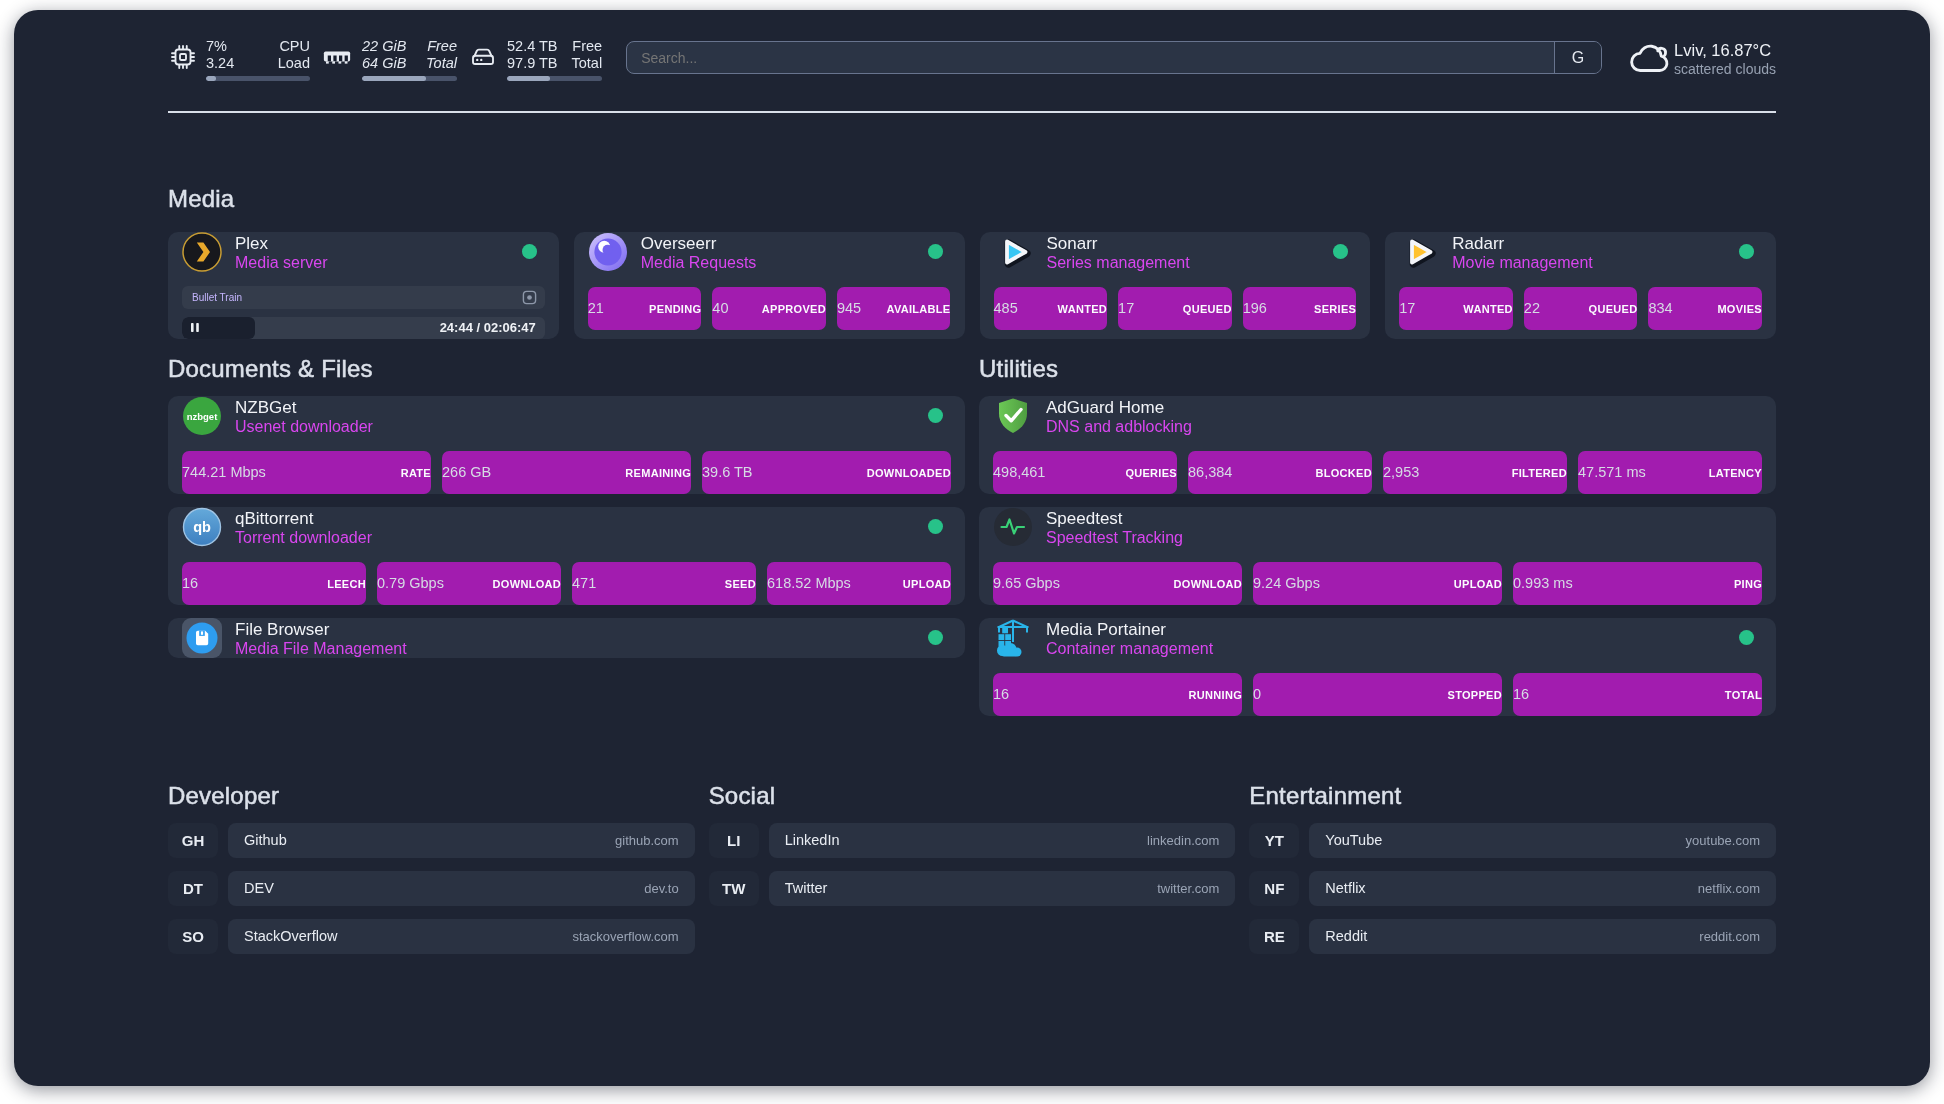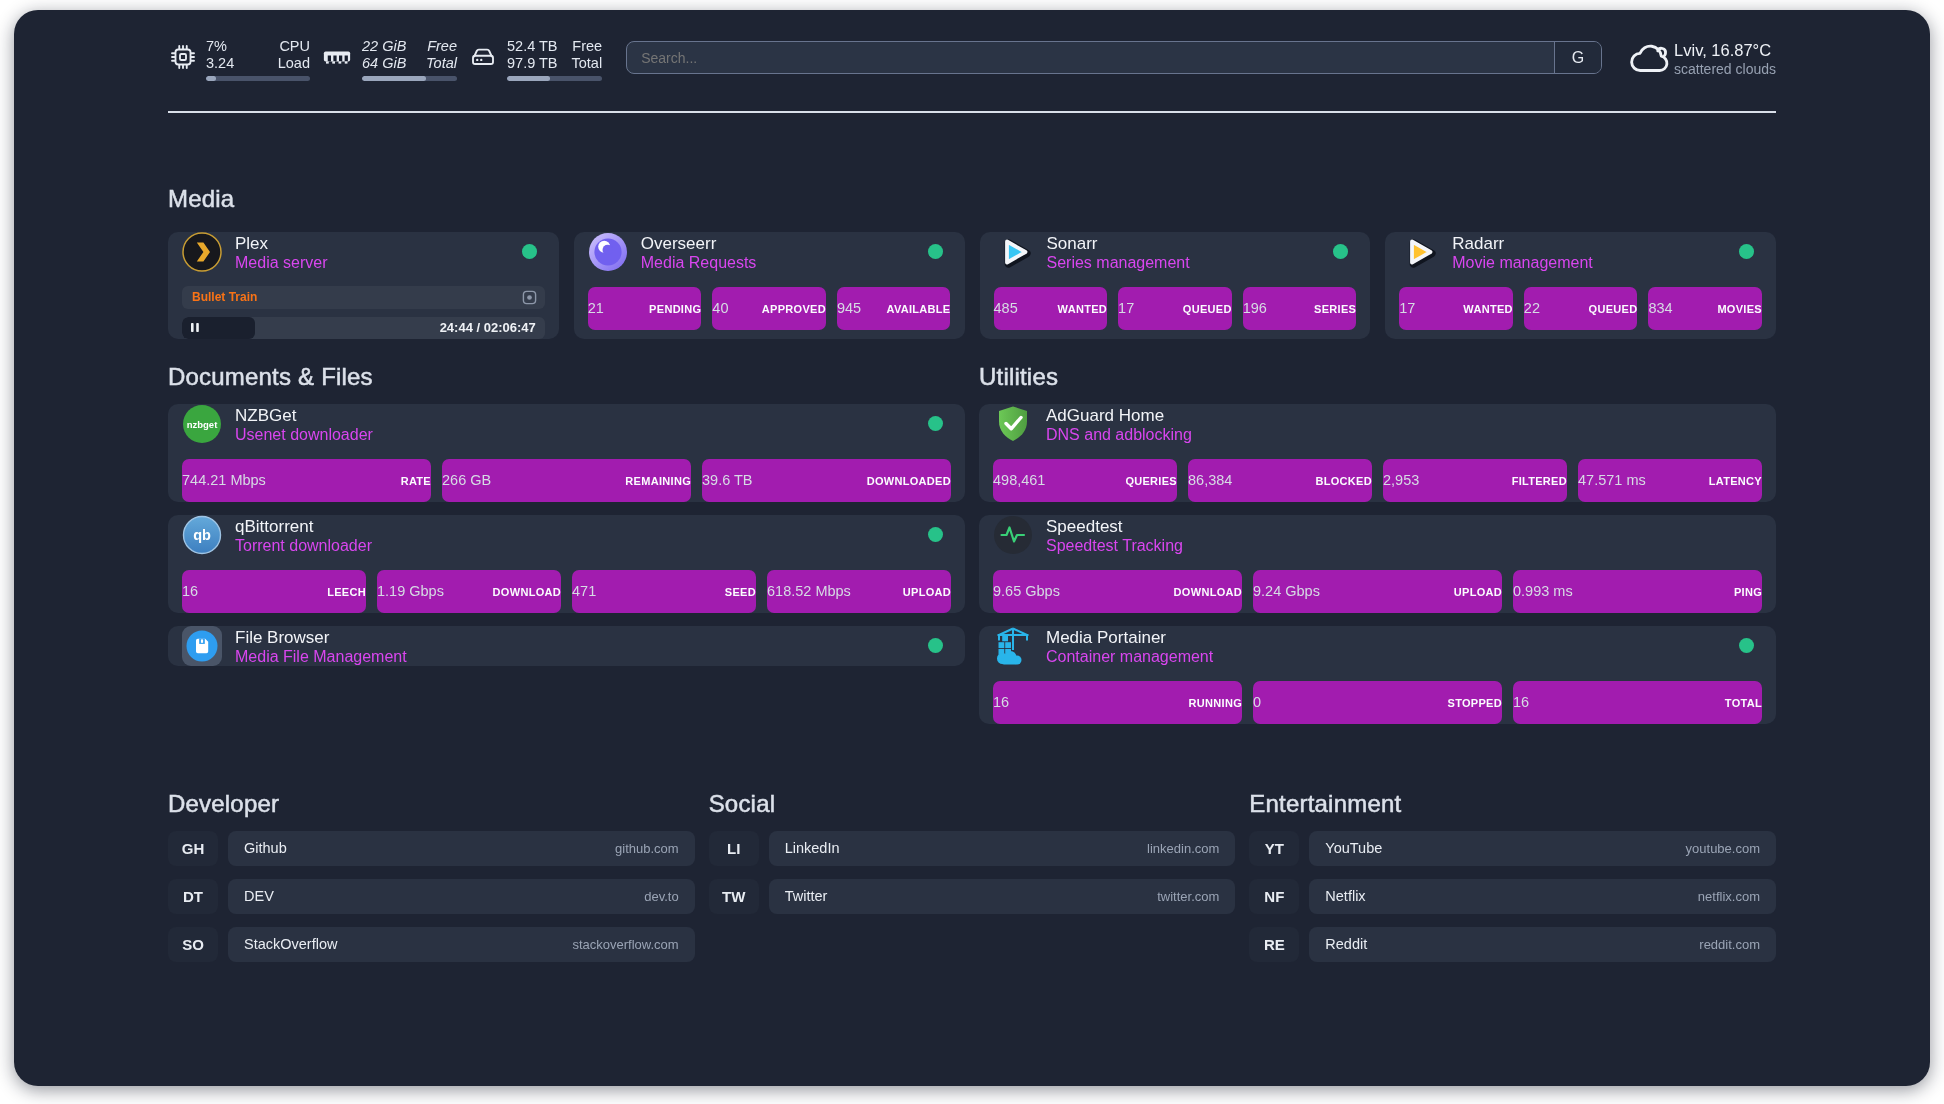--- a/index.html
+++ b/index.html
@@ -42,28 +42,28 @@
   .svc-text .name { font-size:17px; font-weight:500; color:#f2f4f8; line-height:21px; }
   .svc-text .desc { font-size:16px; color:#d946ef; line-height:17px; }
   .dot { width:15px; height:15px; border-radius:50%; background:#27c289; margin-left:auto; margin-right:8px; }
   .stats { display:flex; gap:11px; margin-top:15px; }
   .stat { flex:1; height:43px; background:#a21caf; border-radius:7px; display:flex; flex-direction:row; align-items:center; justify-content:space-between; }
   .stat .v { font-size:14.5px; color:#d6dbe4; line-height:17px; }
   .stat .l { font-size:11px; font-weight:700; color:#fbfcfe; letter-spacing:.3px; line-height:14px; margin-top:1px; }
 
   
   .plex-row1 { margin-top:14px; height:23px; background:rgba(255,255,255,.05); border-radius:6px; display:flex; align-items:center; padding:0 8px 0 10px; }
-  .plex-row1 .track-name { font-size:12px; font-weight:700; color:#f97316; }
+  .plex-row1 .track-name { font-size:10px; font-weight:400; color:#c4b5fd; }
   .plex-row1 .cast { margin-left:auto; }
   .plex-row2 { margin-top:8px; height:22px; background:rgba(255,255,255,.055); border-radius:6px; position:relative; overflow:hidden; display:flex; align-items:center; }
   .plex-fill { position:absolute; left:0; top:0; bottom:0; background:#1a202e; border-radius:6px; display:flex; align-items:center; padding-left:8px; }
   .plex-time { margin-left:auto; padding-right:9px; font-size:13px; font-weight:700; color:#eef1f5; position:relative; }
 
   
-  .two-col { display:grid; grid-template-columns:1fr 1fr; gap:14px; margin-top:24px; }
+  .two-col { display:grid; grid-template-columns:1fr 1fr; gap:14px; margin-top:16px; }
   .two-col h2 { margin-bottom:13px; }
   .stack { display:flex; flex-direction:column; gap:13px; }
 
   
   .bookmarks { display:grid; grid-template-columns:repeat(3,1fr); gap:14px; margin-top:66px; }
   .bookmarks h2 { margin-bottom:13px; }
   .bm-row { display:flex; gap:10px; margin-bottom:13px; height:35px; }
   .bm-abbr { width:50px; flex:0 0 50px; background:#222938; border-radius:8px; color:#e8ecf2; font-size:15px; font-weight:600; display:flex; align-items:center; justify-content:center; }
   .bm-main { flex:1; background:#2a3242; border-radius:8px; display:flex; align-items:center; padding:0 16px; }
   .bm-name { font-size:14.5px; color:#e9edf3; }
@@ -355,21 +355,21 @@
               <div class="desc">Torrent downloader</div>
             </div>
             <span class="dot"></span>
           </div>
           <div class="stats">
             <div class="stat">
                   <span class="v">16</span>
                   <span class="l">LEECH</span>
                 </div>
             <div class="stat">
-                  <span class="v">1.19 Gbps</span>
+                  <span class="v">0.79 Gbps</span>
                   <span class="l">DOWNLOAD</span>
                 </div>
             <div class="stat">
                   <span class="v">471</span>
                   <span class="l">SEED</span>
                 </div>
             <div class="stat">
                   <span class="v">618.52 Mbps</span>
                   <span class="l">UPLOAD</span>
                 </div>

